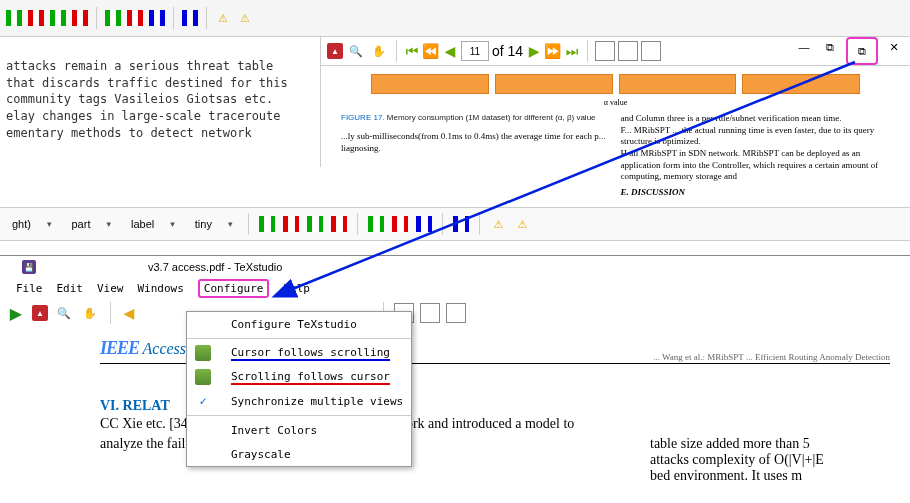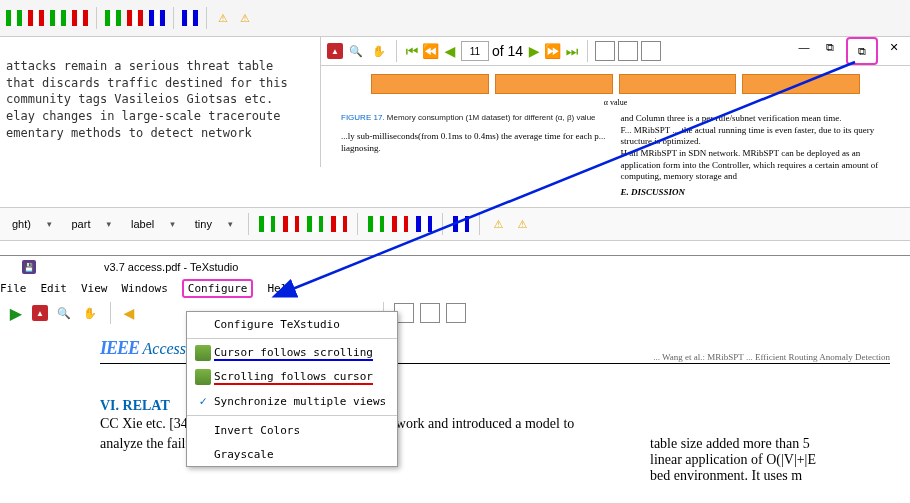--- a/index.html
+++ b/index.html
@@ -15,26 +15,26 @@
 .pginput{width:22px;height:16px;font-size:10px;text-align:center;border:1px solid #aaa}
 .win-btns{display:flex;gap:6px;margin-left:auto}
 .paper-content{font-size:9px;line-height:1.3;padding:6px 10px;display:flex;gap:10px}
 .col{flex:1}
 .fig-caption{color:#222;font-size:8px}
 .blue-txt{color:#0066cc;font-weight:normal}
 .second-toolbar{display:flex;align-items:center;height:32px;border-top:1px solid #ccc;border-bottom:1px solid #ccc;background:#f9f9f9;gap:4px;padding:0 4px}
 .dd{display:flex;align-items:center;gap:16px;font-size:11px;cursor:pointer;padding:0 8px}
 .dd::after{content:'▾';font-size:9px;color:#555}
 .titlebar{height:22px;display:flex;align-items:center;padding:0 8px;font-size:11px;background:#fff}
-.menubar{height:20px;display:flex;align-items:center;gap:14px;padding:0 0;font-family:Consolas,monospace;font-size:11px}
+.menubar{height:20px;display:flex;align-items:center;gap:14px;padding:0 16px;font-family:Consolas,monospace;font-size:11px}
 .menu-item{cursor:pointer}
 .configure-box{border:2px solid #e836c6;padding:1px 4px;border-radius:3px}
 .main-tb{display:flex;align-items:center;height:30px;gap:6px;padding:0 6px}
 .dropdown-menu{position:absolute;background:#fff;border:1px solid #999;box-shadow:2px 2px 5px rgba(0,0,0,0.3);font-family:Consolas,monospace;font-size:11px;min-width:210px;z-index:100}
-.dd-item{display:flex;align-items:center;gap:3px;padding:4px 8px;cursor:pointer}
+.dd-item{display:flex;align-items:center;gap:20px;padding:4px 8px;cursor:pointer}
 .dd-icon{width:16px;height:16px;display:flex;align-items:center;justify-content:center}
 .dd-sep{height:1px;background:#ccc;margin:2px 0}
 .check{color:#0066cc;font-size:12px}
 .green-icon{background:linear-gradient(#7cb342,#558b2f);border-radius:2px}
 .paper-body{padding:10px 20px;font-family:'Times New Roman',serif;font-size:14px}
 .ieee-logo{color:#3b82f6;font-size:18px;font-weight:bold;font-style:italic;letter-spacing:-1px}
 .section-hdr{color:#0066b3;font-weight:bold;font-size:14px}
 .paper-txt{font-size:14px;line-height:1.4;color:#000}
 .right-col{position:absolute;right:10px;top:440px;width:250px;font-family:Liberation Serif, serif;font-size:14px}
 .hr-line{border-top:1px solid #000;margin:4px 0;width:100%}
@@ -241,21 +241,21 @@
     </span>
   <span class="sep"></span>
   <span class="ico" style="color:#e6a817">⚠</span>
   <span class="ico" style="color:#e6a817">⚠</span>
 </div>
 
 <div class="lower-section">
 
   <div class="titlebar" style="padding-left:22px">
     <span class="ico" style="background:#5b3a8c;color:#fff;font-size:8px;width:14px;height:14px;border-radius:2px">💾</span>
-    <span style="margin-left:68px">v3.7 access.pdf - TeXstudio</span>
+    <span style="margin-left:112px">v3.7 access.pdf - TeXstudio</span>
   </div>
   <div class="menubar">
     <span class="menu-item">File</span>
     <span class="menu-item">Edit</span>
     <span class="menu-item">View</span>
     <span class="menu-item">Windows</span>
     <span class="menu-item configure-box">Configure</span>
     <span class="menu-item">Help</span>
   </div>
   <div class="main-tb">
@@ -305,21 +305,21 @@
     <span class="ieee-logo">IEEE</span>
     <span style="color:#0066b3;font-size:16px;font-style:italic">Access</span>
     <span style="float:right;font-size:9px;color:#666;margin-top:14px">... Wang et al.: MRibSPT ... Efficient Routing Anomaly Detection</span>
     <div class="hr-line"></div>
     <div style="height:30px"></div>
     <div class="section-hdr">VI. RELAT</div>
     <div class="paper-txt" style="width:520px">CC Xie etc. [34] defined potential reachability of network and introduced a model to analyze the failur... scen...ios. P</div>
   </div>
   <div class="right-col" style="top:180px">
     <div>table size added more than 5</div>
-    <div>linear application of O(|V|+|E</div>
+    <div>attacks complexity of O(|V|+|E</div>
     <div>bed environment. It uses m</div>
   </div>
 </div>
 
 <svg class="annotation" width="910" height="503">
   <defs>
     <marker id="arrowhead" markerWidth="10" markerHeight="8" refX="2" refY="4" orient="auto">
       <polygon points="0 0, 10 4, 0 8" fill="#0020dd"></polygon>
     </marker>
   </defs>

